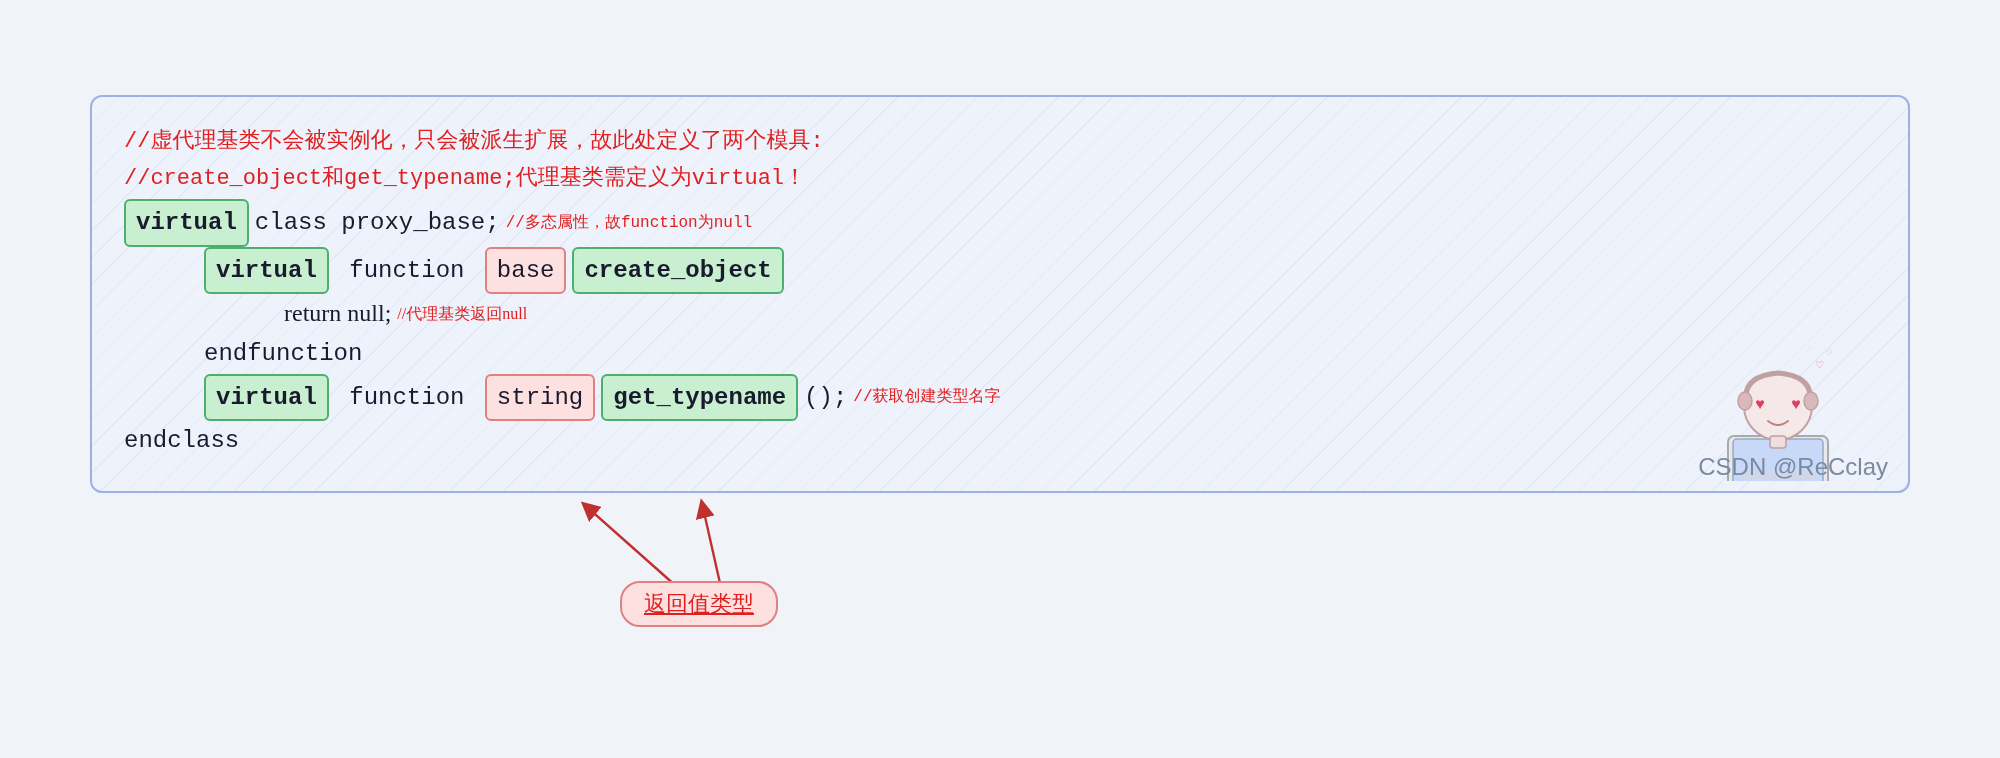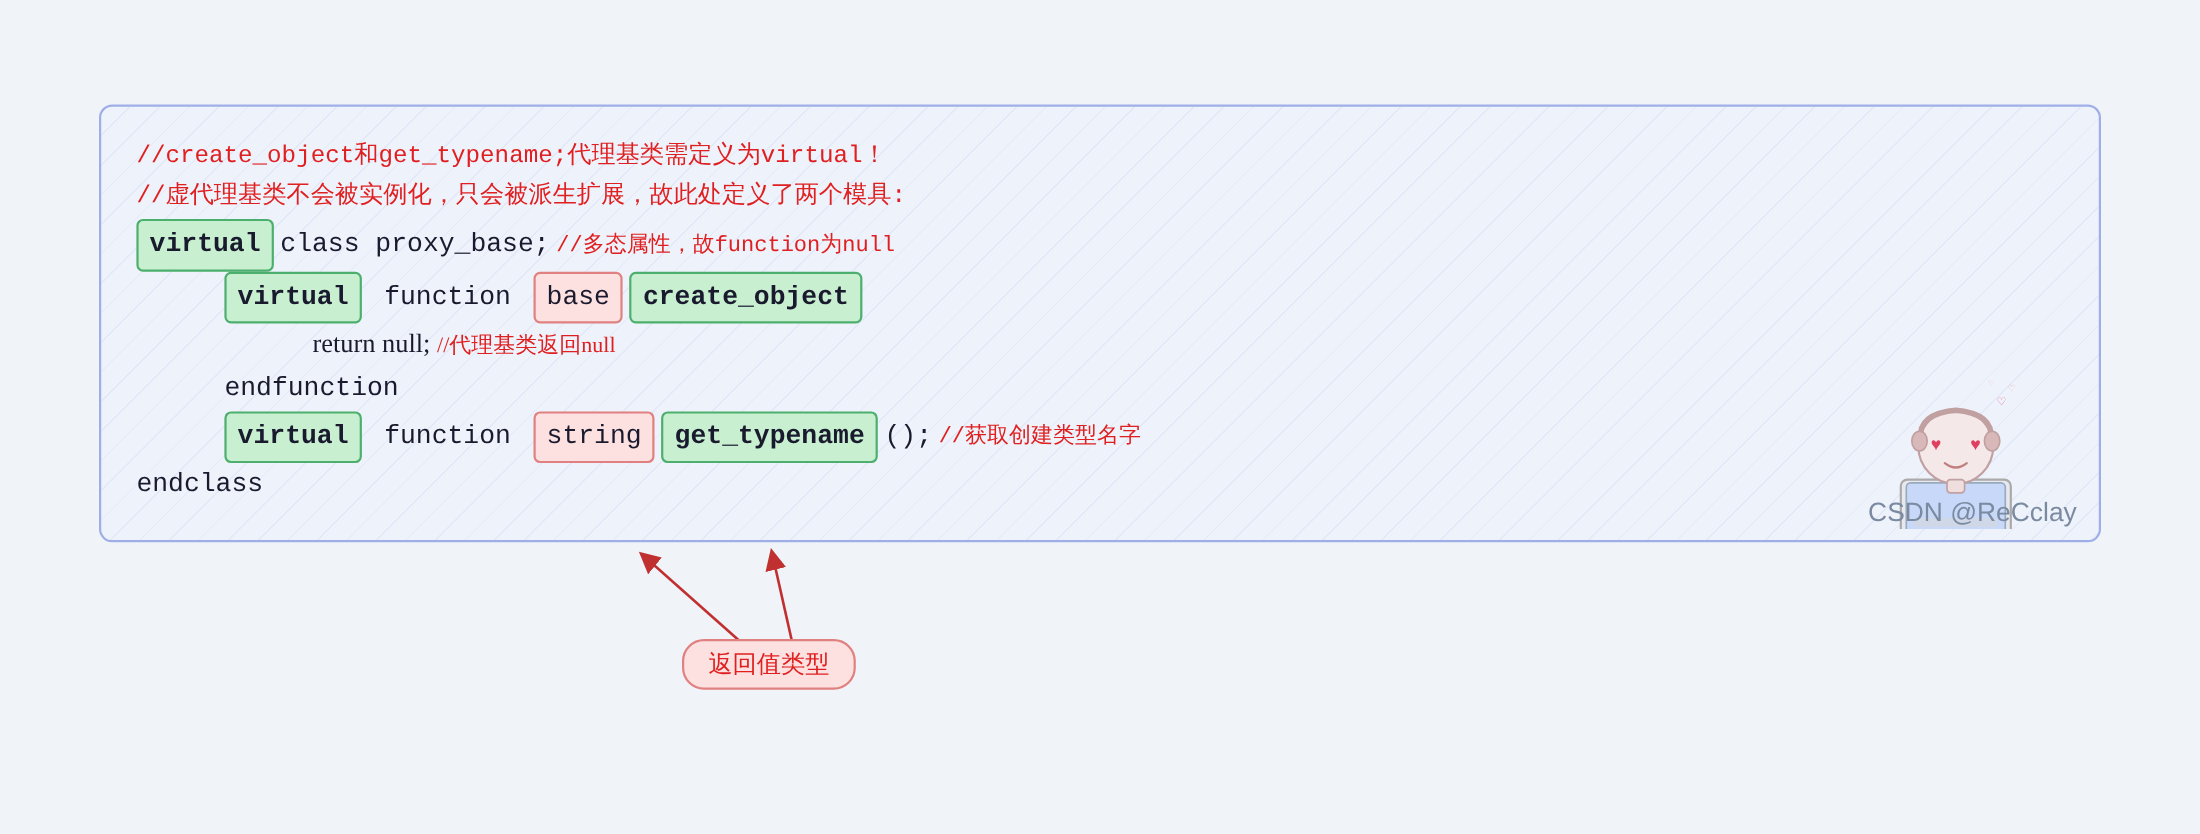--- a/index.html
+++ b/index.html
@@ -69,21 +69,21 @@
     .func-green {
       background: #c8f0d0;
       border: 2px solid #4caf6e;
       border-radius: 6px;
       padding: 2px 10px;
       color: #1a1a2e;
       font-weight: bold;
     }
     .inline-comment {
       color: #e02020;
-      font-size: 20px;
+      font-size: 16px;
     }
     .plain-text {
       color: #1a1a2e;
     }
 
     
     .annotation-area {
       position: relative;
       height: 140px;
       margin-top: 0px;
@@ -126,22 +126,22 @@
       font-size: 24px;
       font-family: Arial, sans-serif;
     }
   </style>
 </head>
 <body>
 
 <div class="outer-wrapper">
   <div class="code-box">
 
+    <div class="comment-line">//虚代理基类不会被实例化，只会被派生扩展，故此处定义了两个模具:</div>
     <div class="comment-line">//create_object和get_typename;代理基类需定义为virtual！</div>
-    <div class="comment-line">//虚代理基类不会被实例化，只会被派生扩展，故此处定义了两个模具:</div>
 
     <div class="code-line">
       <span class="keyword-green">virtual</span>
       <span class="plain-text"> class proxy_base;</span>
       <span class="inline-comment">//多态属性，故function为null</span>
     </div>
 
     <div class="code-line indent1">
       <span class="keyword-green">virtual</span>
       <span class="plain-text">&nbsp;<span>function</span>&nbsp;</span>
@@ -208,16 +208,16 @@
       <line x1="620" y1="100" x2="520" y2="15" stroke="#c03030" stroke-width="2.5" marker-end="url(#arrowhead)"></line>
 
       <line x1="660" y1="100" x2="640" y2="15" stroke="#c03030" stroke-width="2.5" marker-end="url(#arrowhead)"></line>
       <defs>
         <marker id="arrowhead" markerWidth="8" markerHeight="8" refX="4" refY="4" orient="auto">
           <path d="M0,0 L0,8 L8,4 z" fill="#c03030"></path>
         </marker>
       </defs>
     </svg>
 
-    <div class="label-box" style="left: 530px; top: 88px;">返回值类型</div>
+    <div class="label-box" style="left: 530px; top: 88px; text-decoration: underline;">返回值类型</div>
   </div>
 
 </div>
 
 </body></html>

